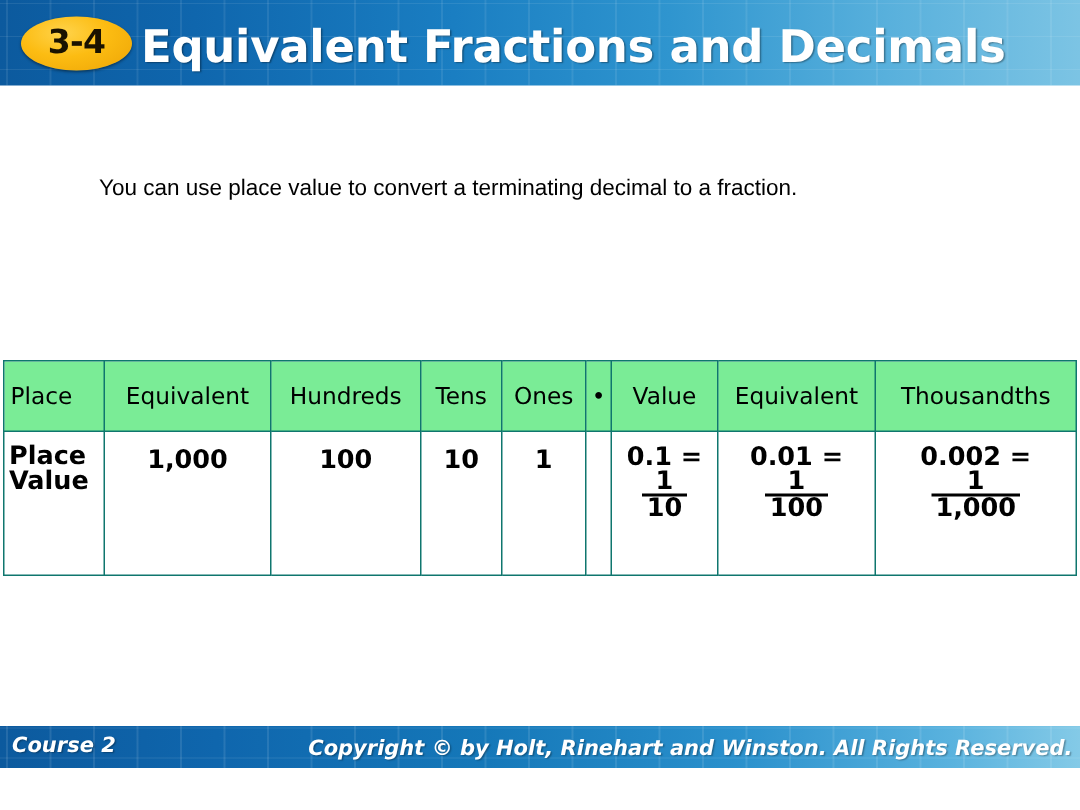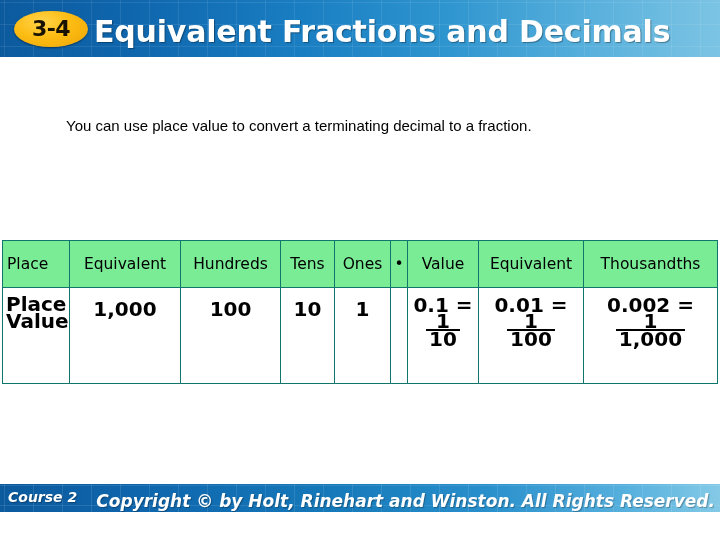--- a/index.html
+++ b/index.html
@@ -119,21 +119,21 @@
     color: #000000;
     white-space: nowrap;
   }
   .pv-table tr.head-row td.hd-place {
     text-align: left;
     padding-left: 4px;
   }
   .pv-table tr.body-row td {
     height: 86px;
     font-family: "DejaVu Sans", sans-serif;
-    font-size: 20px;
+    font-size: 17px;
     font-weight: bold;
     color: #000000;
     padding-top: 9px;
   }
   .pv-table tr.body-row td.rowlabel {
     text-align: left;
     padding-left: 3px;
     padding-top: 8px;
     line-height: 17px;
   }
@@ -207,21 +207,21 @@
     font-weight: bold;
     color: #ffffff;
     text-shadow: 1px 1px 1px rgba(0,0,0,0.3);
     white-space: nowrap;
   }
   .copyright {
     position: absolute;
     right: 5px;
     top: 7px;
     font-family: "DejaVu Sans", sans-serif;
-    font-size: 17px;
+    font-size: 14px;
     font-weight: bold;
     color: #ffffff;
     text-shadow: 1px 1px 1px rgba(0,0,0,0.3);
     white-space: nowrap;
   }
 </style>
 </head>
 <body>
 
 <div class="header-band">

